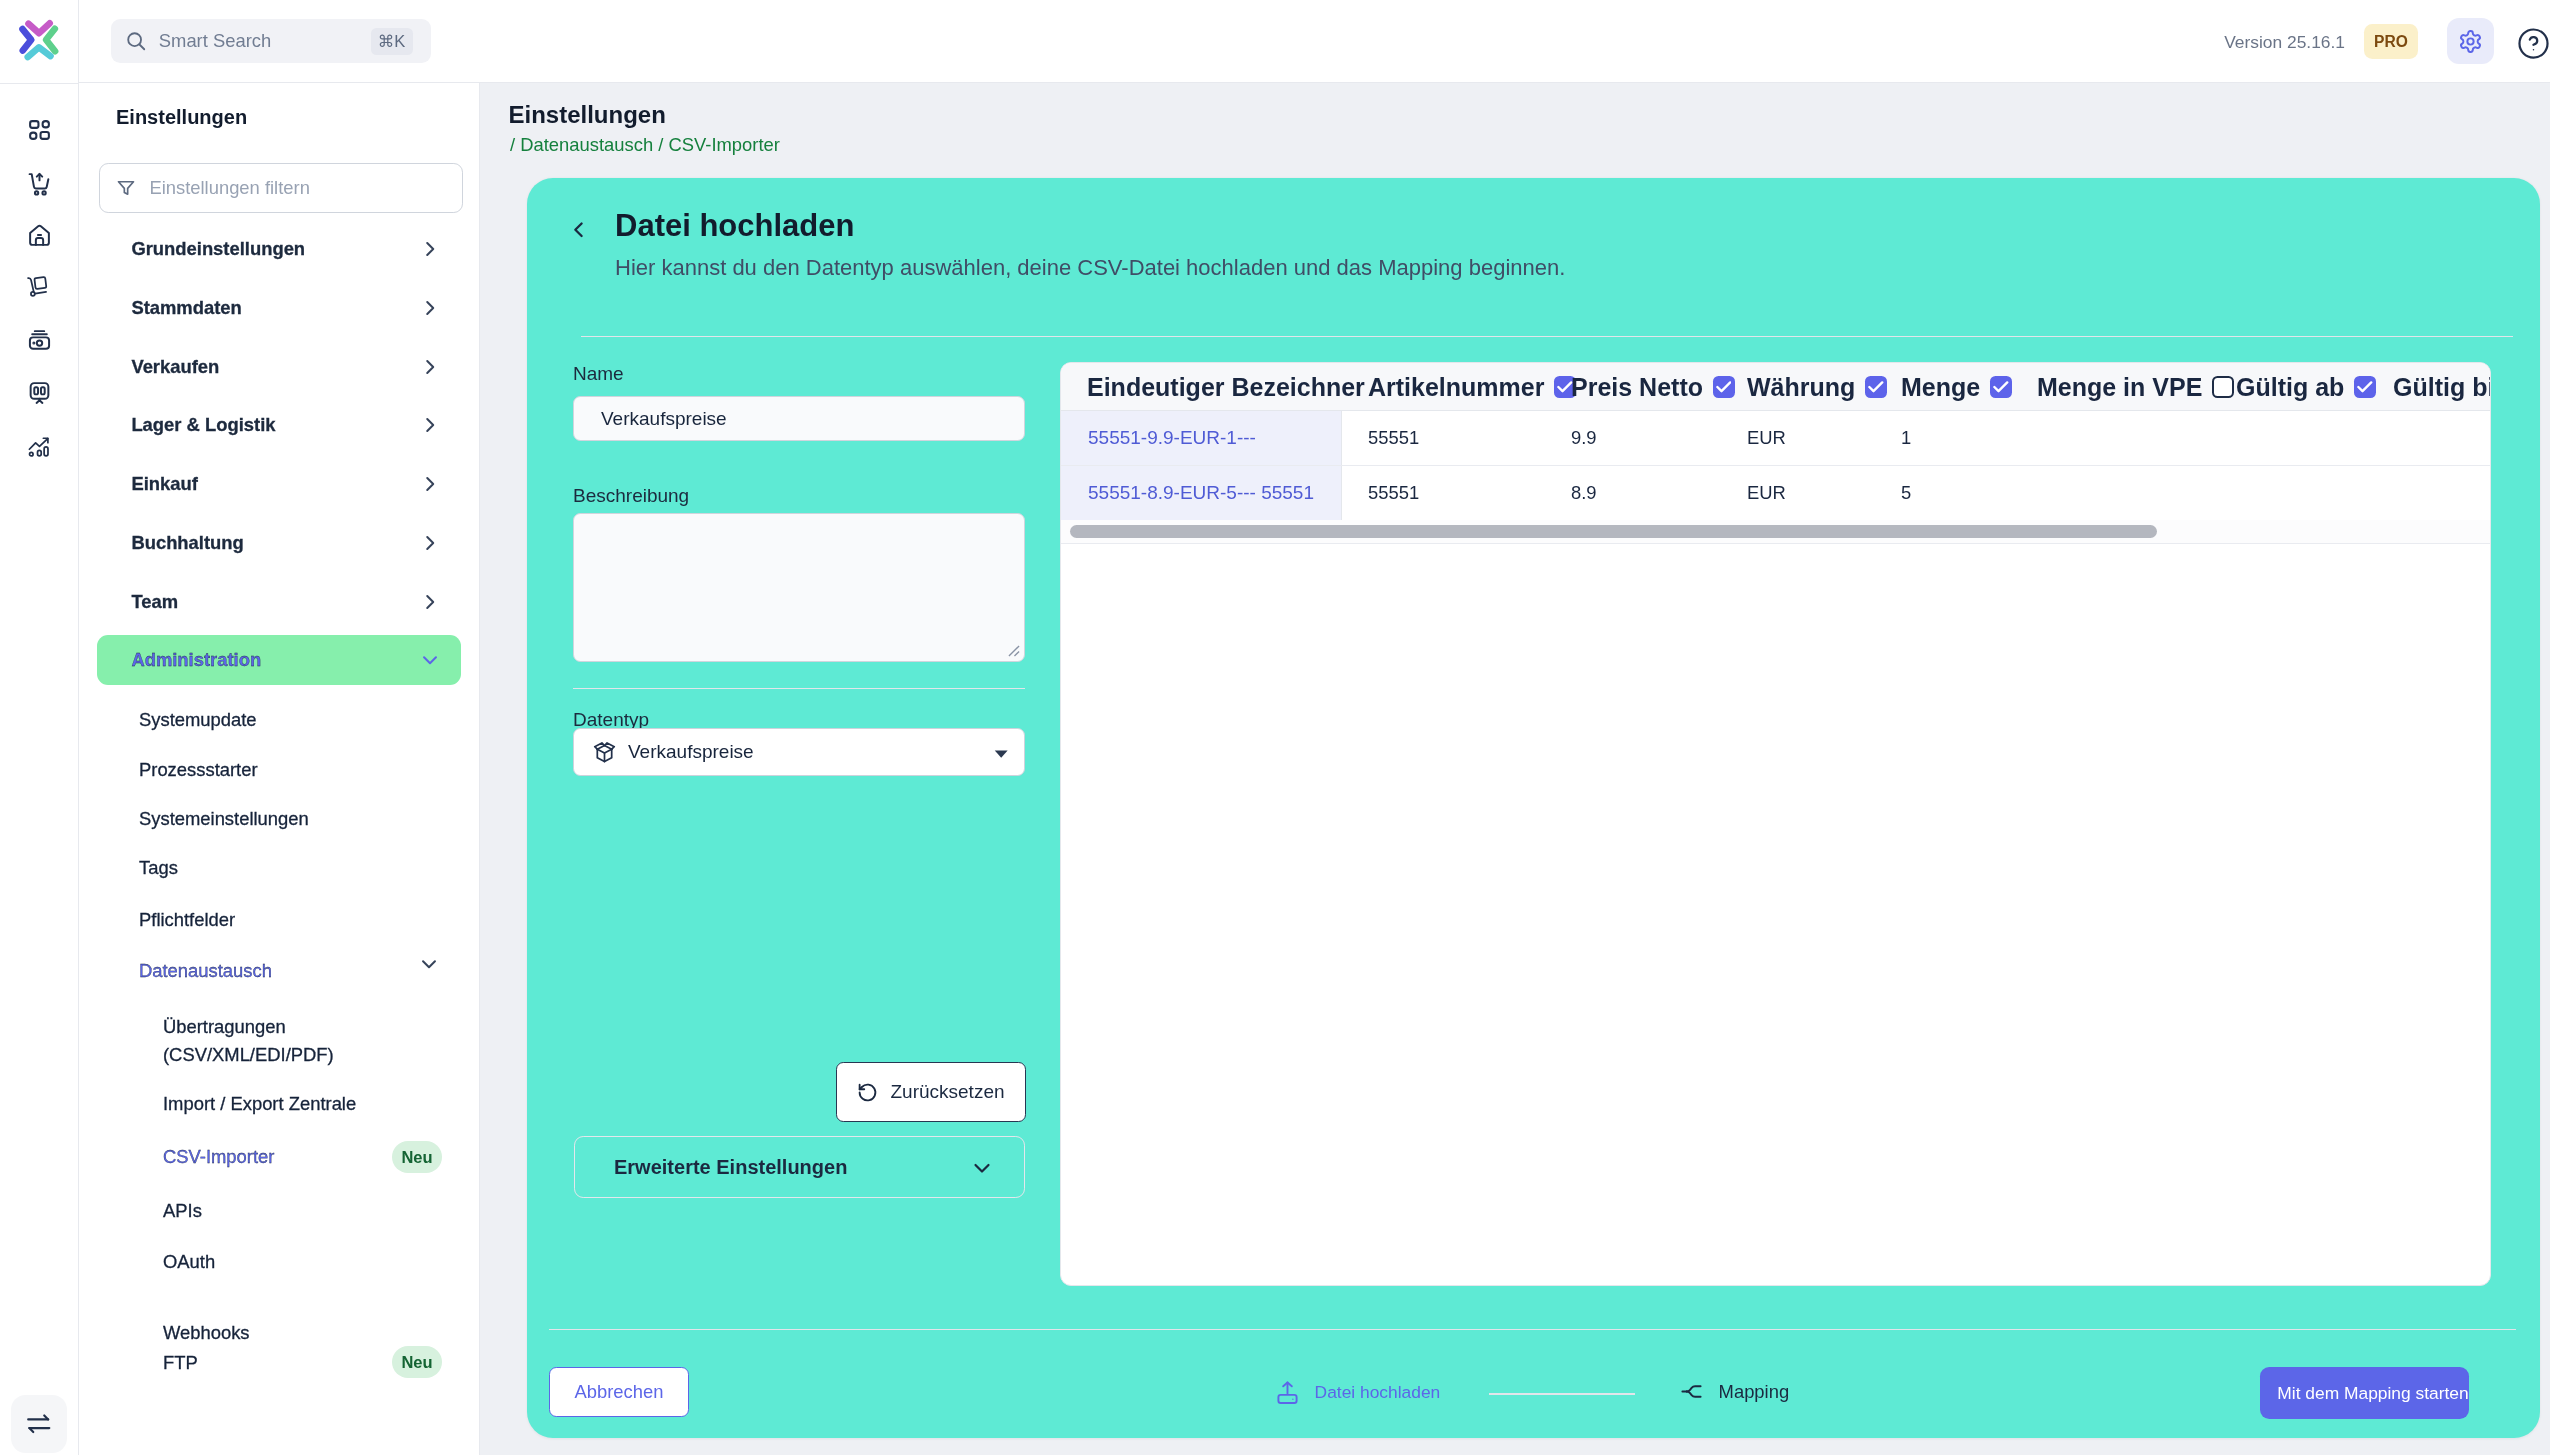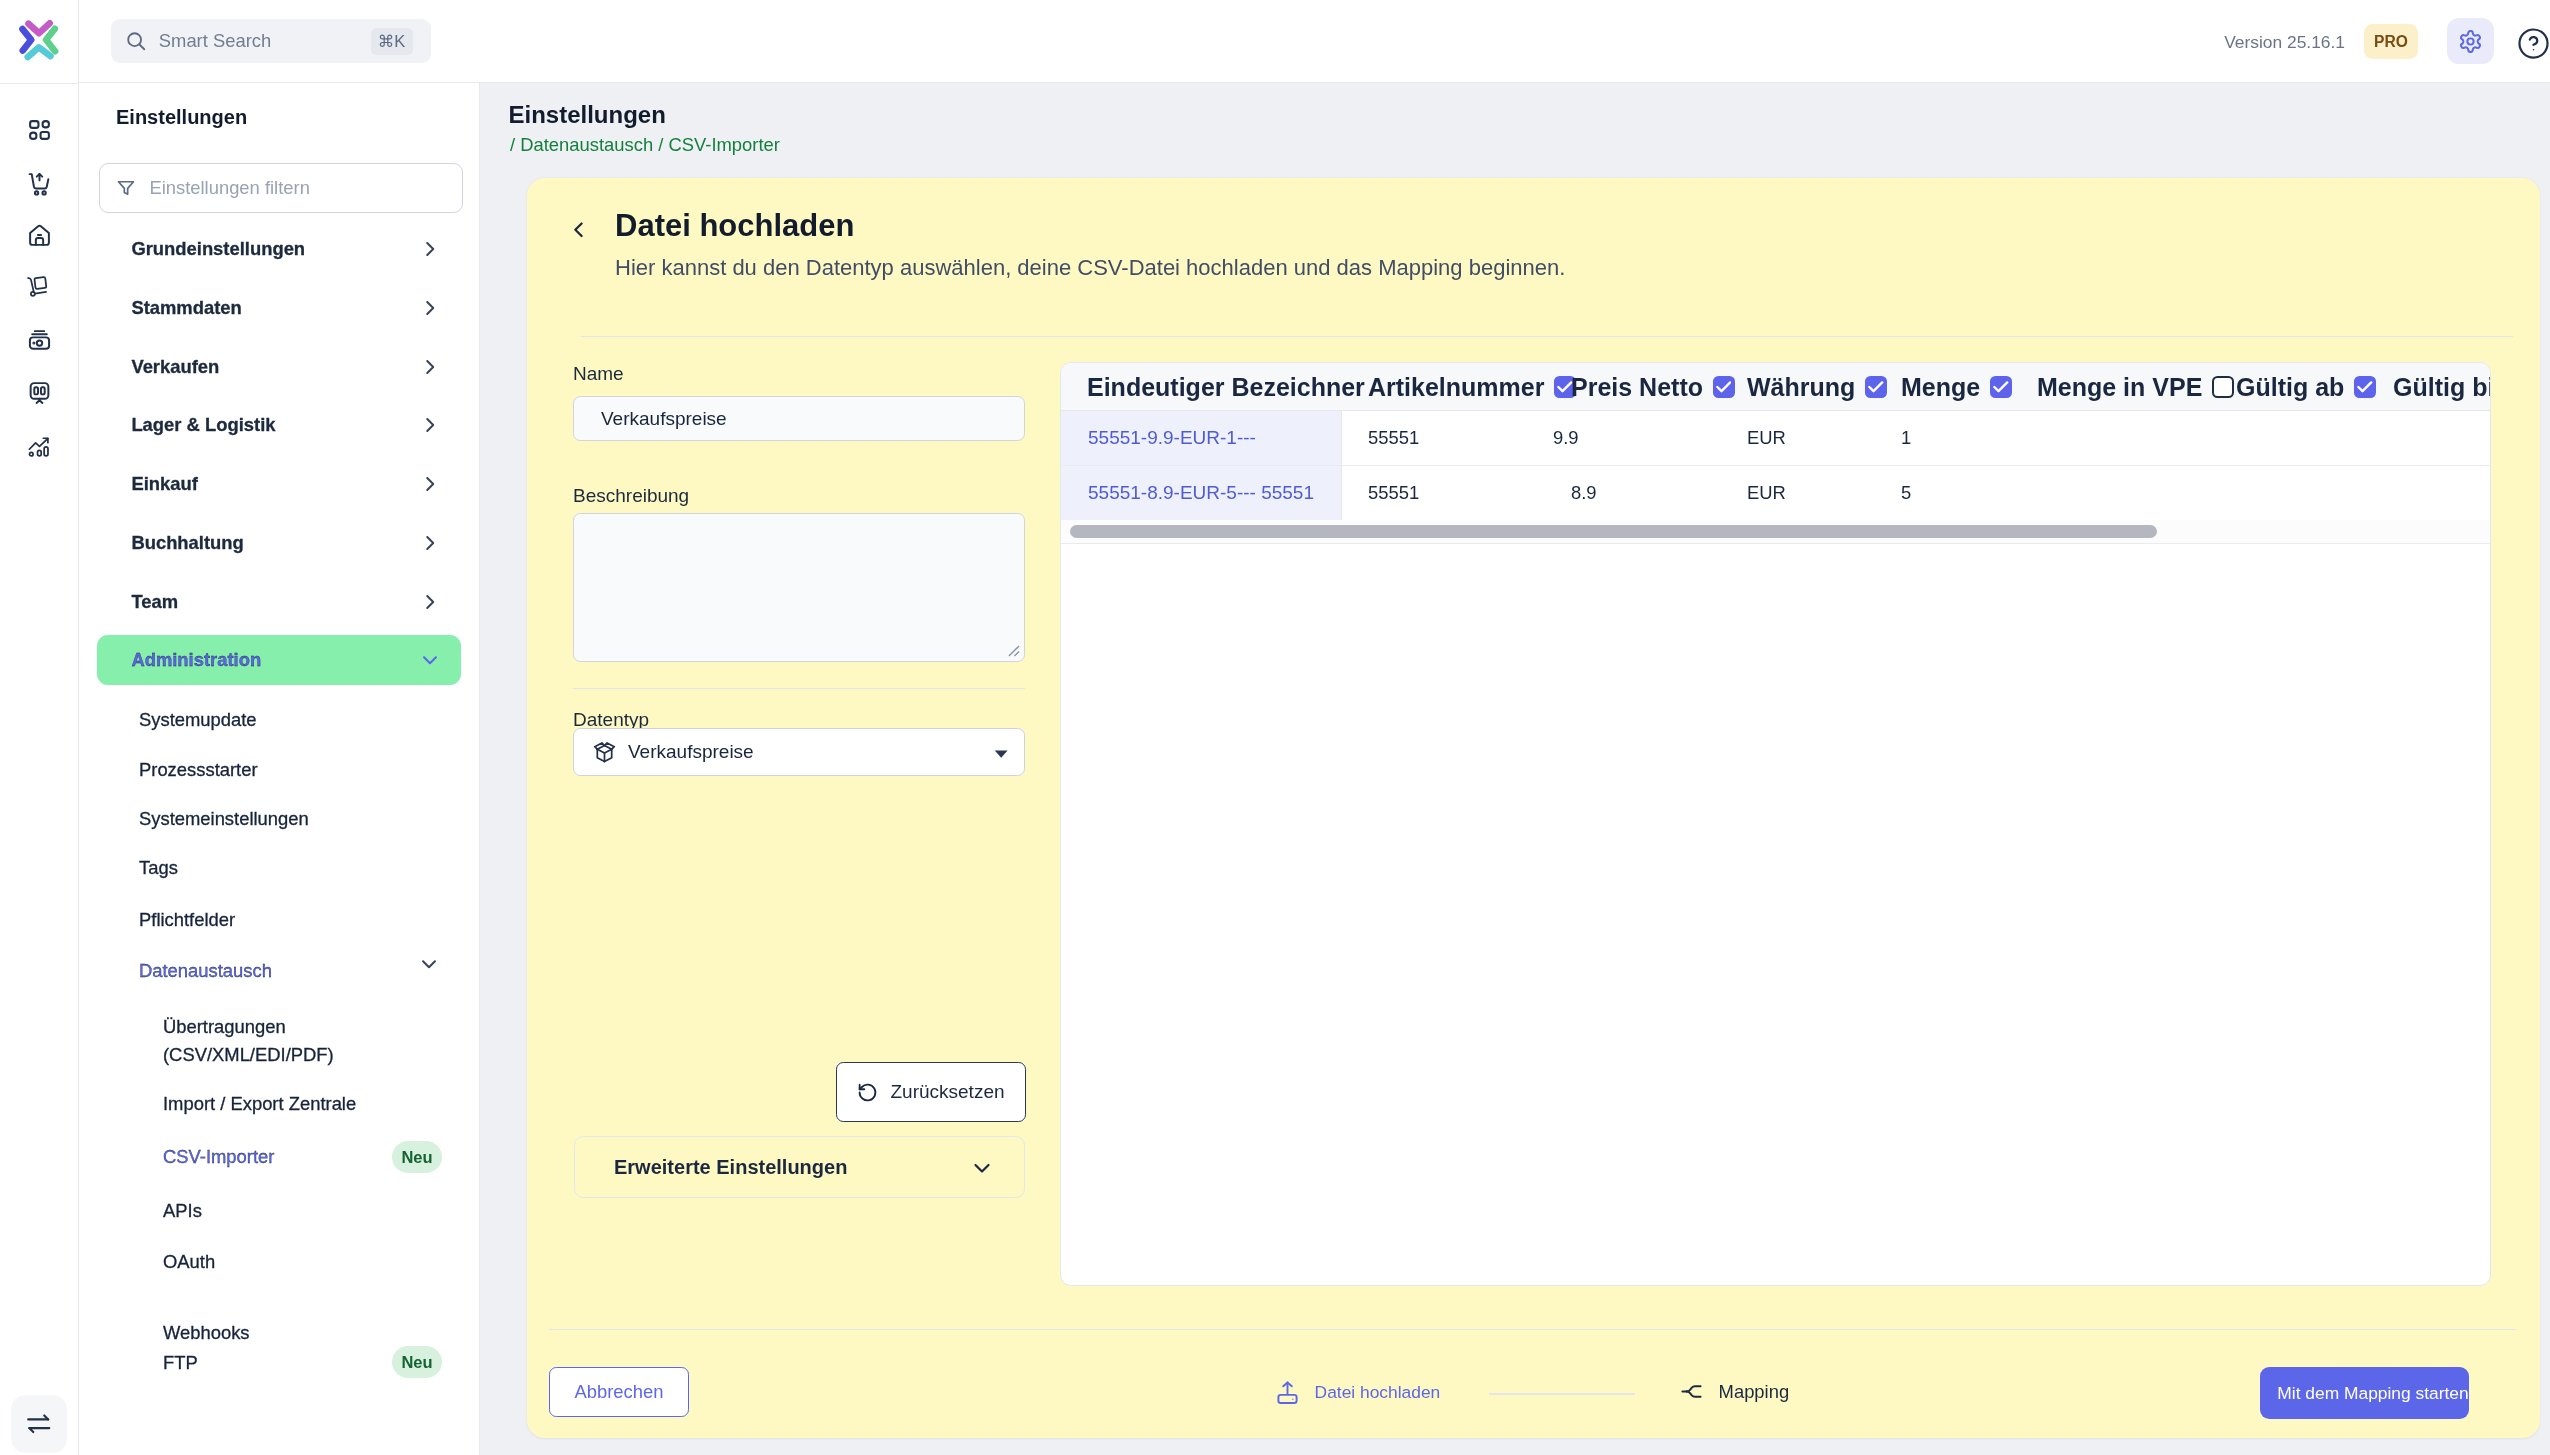--- a/index.html
+++ b/index.html
@@ -32,21 +32,21 @@
   .mi.active .t { color:#5c66e8; }
   .sub { position:absolute; left:60px; font-size:18.4px; line-height:27.5px; font-weight:500; color:#16233a; -webkit-text-stroke:0.3px #16233a; }
   .sub2 { position:absolute; left:84px; font-size:18.4px; line-height:27.5px; font-weight:500; color:#16233a; -webkit-text-stroke:0.3px #16233a; }
   .purple { color:#5c66e8 !important; }
   .neu { position:absolute; left:313px; width:50px; height:32px; background:#d7f1de; border-radius:917px; color:#156434; font-size:16.5px; font-weight:bold; text-align:center; line-height:32px; }
   .railbtn { position:absolute; left:11px; top:1395px; width:56px; height:58px; background:#f5f6f8; border-radius:14.7px; display:flex; align-items:center; justify-content:center; }
 
   
   .pg-title { position:absolute; left:28.5px; top:18.4px; font-size:24px; font-weight:bold; color:#121c2d; }
   .crumb { position:absolute; left:30px; top:51px; font-size:18.4px; color:#15803d; }
-  .card { position:absolute; left:47px; top:95px; width:2013px; height:1260px; background:#fef9c3; border-radius:18px; box-shadow:0 0.9px 2.8px rgba(16,24,40,.06); }
+  .card { position:absolute; left:47px; top:95px; width:2013px; height:1260px; background:#5eead4; border-radius:26px; box-shadow:0 0.9px 2.8px rgba(16,24,40,.06); }
   .back { position:absolute; left:38px; top:38px; }
   .c-title { position:absolute; left:88px; top:30px; font-size:31px; font-weight:bold; color:#121c2d; }
   .c-sub { position:absolute; left:88px; top:77px; font-size:22px; color:#404d66; }
   .hr1 { position:absolute; left:54px; top:158px; width:1932px; height:0.9px; background:#e2e5ea; }
 
   .lbl { position:absolute; left:46px; font-size:19px; color:#1c2a3e; }
   .inp { position:absolute; left:46px; width:452px; border:0.9px solid #d0d5dd; border-radius:7.3px; background:#f9fafc; }
   .hr2 { position:absolute; left:46px; top:510px; width:452px; height:0.9px; background:#e2e5ea; }
   .selbox { position:absolute; left:46px; top:550px; width:452px; height:48px; border:0.9px solid #cdd3dc; border-radius:7.3px; background:#fff; display:flex; align-items:center; }
   .drop { position:absolute; left:47px; top:627px; width:451px; height:229px; }
@@ -332,21 +332,21 @@
                 <path d="m1.5 6.5 4.5 4.5 9.5-9.5"></path>
               </svg>
             </span></div>
           <div class="th" style="left:1332px">Gültig bis <span class="cb off"></span></div>
         </div>
         <div class="trow" style="top:48px">
           <div class="tc1">
             <span>55551-9.9-EUR-1---</span>
           </div>
           <div class="tv" style="left:307px">55551</div>
-          <div class="tv" style="left:492px">9.9</div>
+          <div class="tv" style="left:510px">9.9</div>
           <div class="tv" style="left:686px">EUR</div>
           <div class="tv" style="left:840px">1</div>
         </div>
         <div class="trow" style="top:103px">
           <div class="tc1">
             <span>55551-8.9-EUR-5--- 55551</span>
           </div>
           <div class="tv" style="left:307px">55551</div>
           <div class="tv" style="left:510px">8.9</div>
           <div class="tv" style="left:686px">EUR</div>

